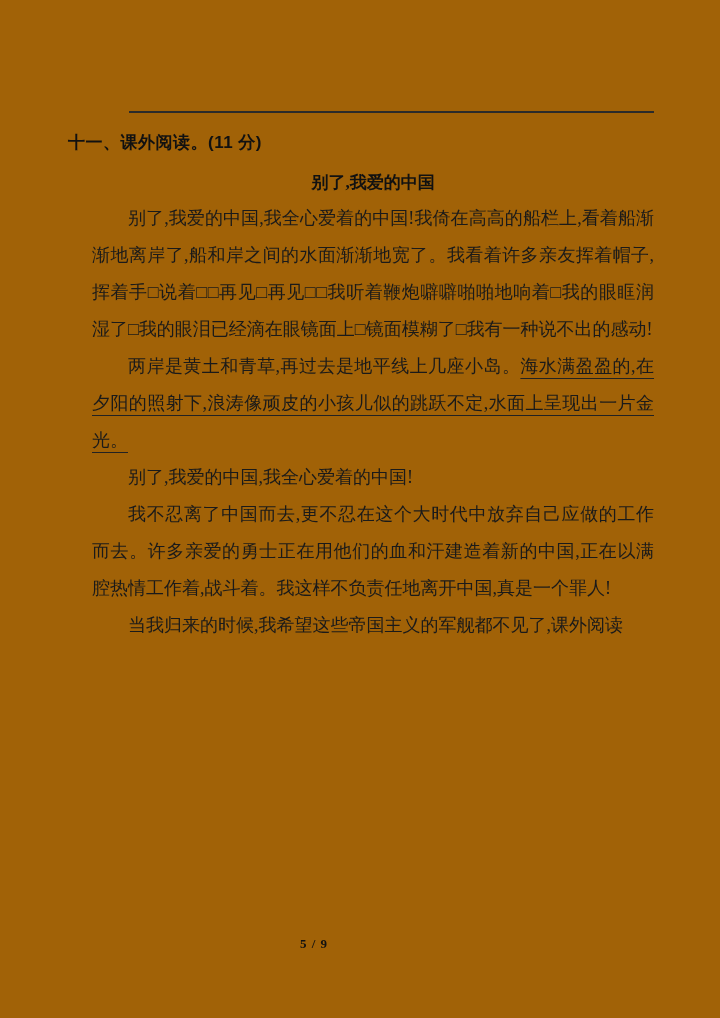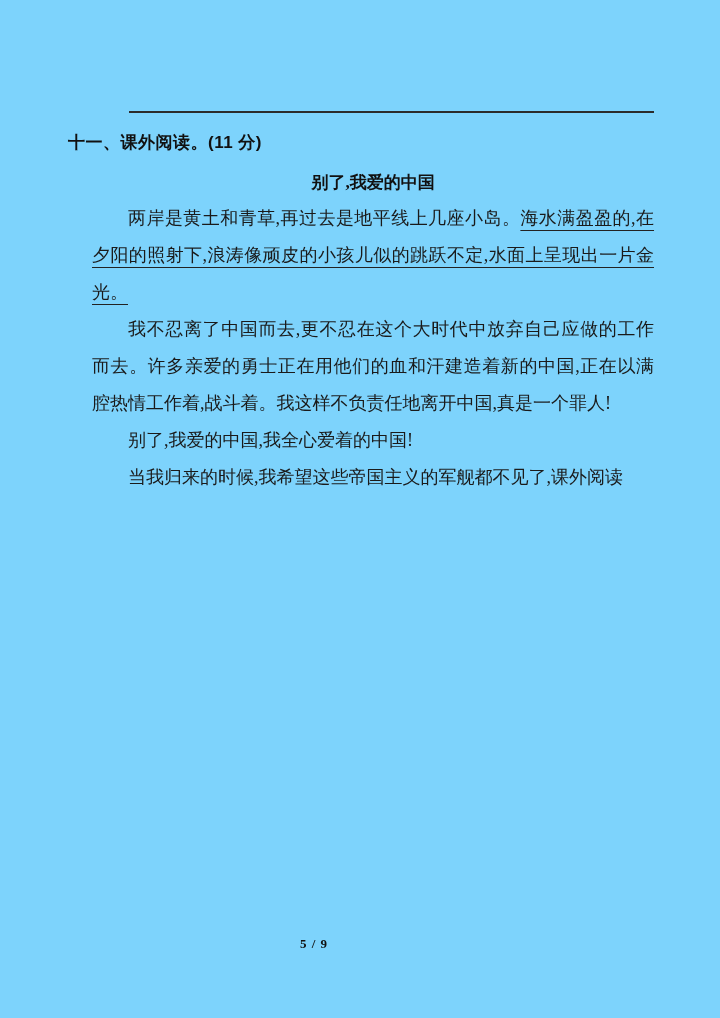--- a/index.html
+++ b/index.html
@@ -1,19 +1,19 @@
 <!DOCTYPE html>
 <html><head>
 <meta charset="utf-8">
 <style>
   html,body{margin:0;padding:0;background:#ffffff;}
   .page{
     position:relative;
     width:720px;height:1018px;
-    background:#7dd3fc;
+    background:#a16207;
     overflow:hidden;
     font-family:"Liberation Serif","DejaVu Serif",serif;
     color:#141414;
   }
   .blank-line{
     position:absolute;
     left:129px;top:111px;width:525px;height:0;
     border-top:2px solid #2b2b2b;
   }
   .section-heading{
@@ -70,22 +70,23 @@
 
 <div class="page">
 
   <div class="blank-line"></div>
 
   <div class="section-heading">十一、课外阅读。(11 分)</div>
 
   <div class="article">
     <h1 class="article-title">别了,我爱的中国</h1>
     <div class="article-body">
+        <p><span>别了,我爱的中国,我全心爱着的中国!我倚在高高的船栏上,看着船渐渐地离岸了,船和岸之间的水面渐渐地宽了。我看着许多亲友挥着帽子,挥着手□说着□□再见□再见□□我听着鞭炮噼噼啪啪地响着□我的眼眶润湿了□我的眼泪已经滴在眼镜面上□镜面模糊了□我有一种说不出的感动!</span></p>
         <p><span>两岸是黄土和青草,再过去是地平线上几座小岛。</span><span class="seg-underline">海水满盈盈的,在夕阳的照射下,浪涛像顽皮的小孩儿似的跳跃不定,水面上呈现出一片金光。</span></p>
+        <p><span>别了,我爱的中国,我全心爱着的中国!</span></p>
         <p><span>我不忍离了中国而去,更不忍在这个大时代中放弃自己应做的工作而去。许多亲爱的勇士正在用他们的血和汗建造着新的中国,正在以满腔热情工作着,战斗着。我这样不负责任地离开中国,真是一个罪人!</span></p>
-        <p><span>别了,我爱的中国,我全心爱着的中国!</span></p>
         <p><span>当我归来的时候,我希望这些帝国主义的军舰都不见了,课外阅读</span></p>
       </div>
   </div>
 
   <div class="page-footer">5 / 9</div>
 
 </div>
 
 </body></html>

